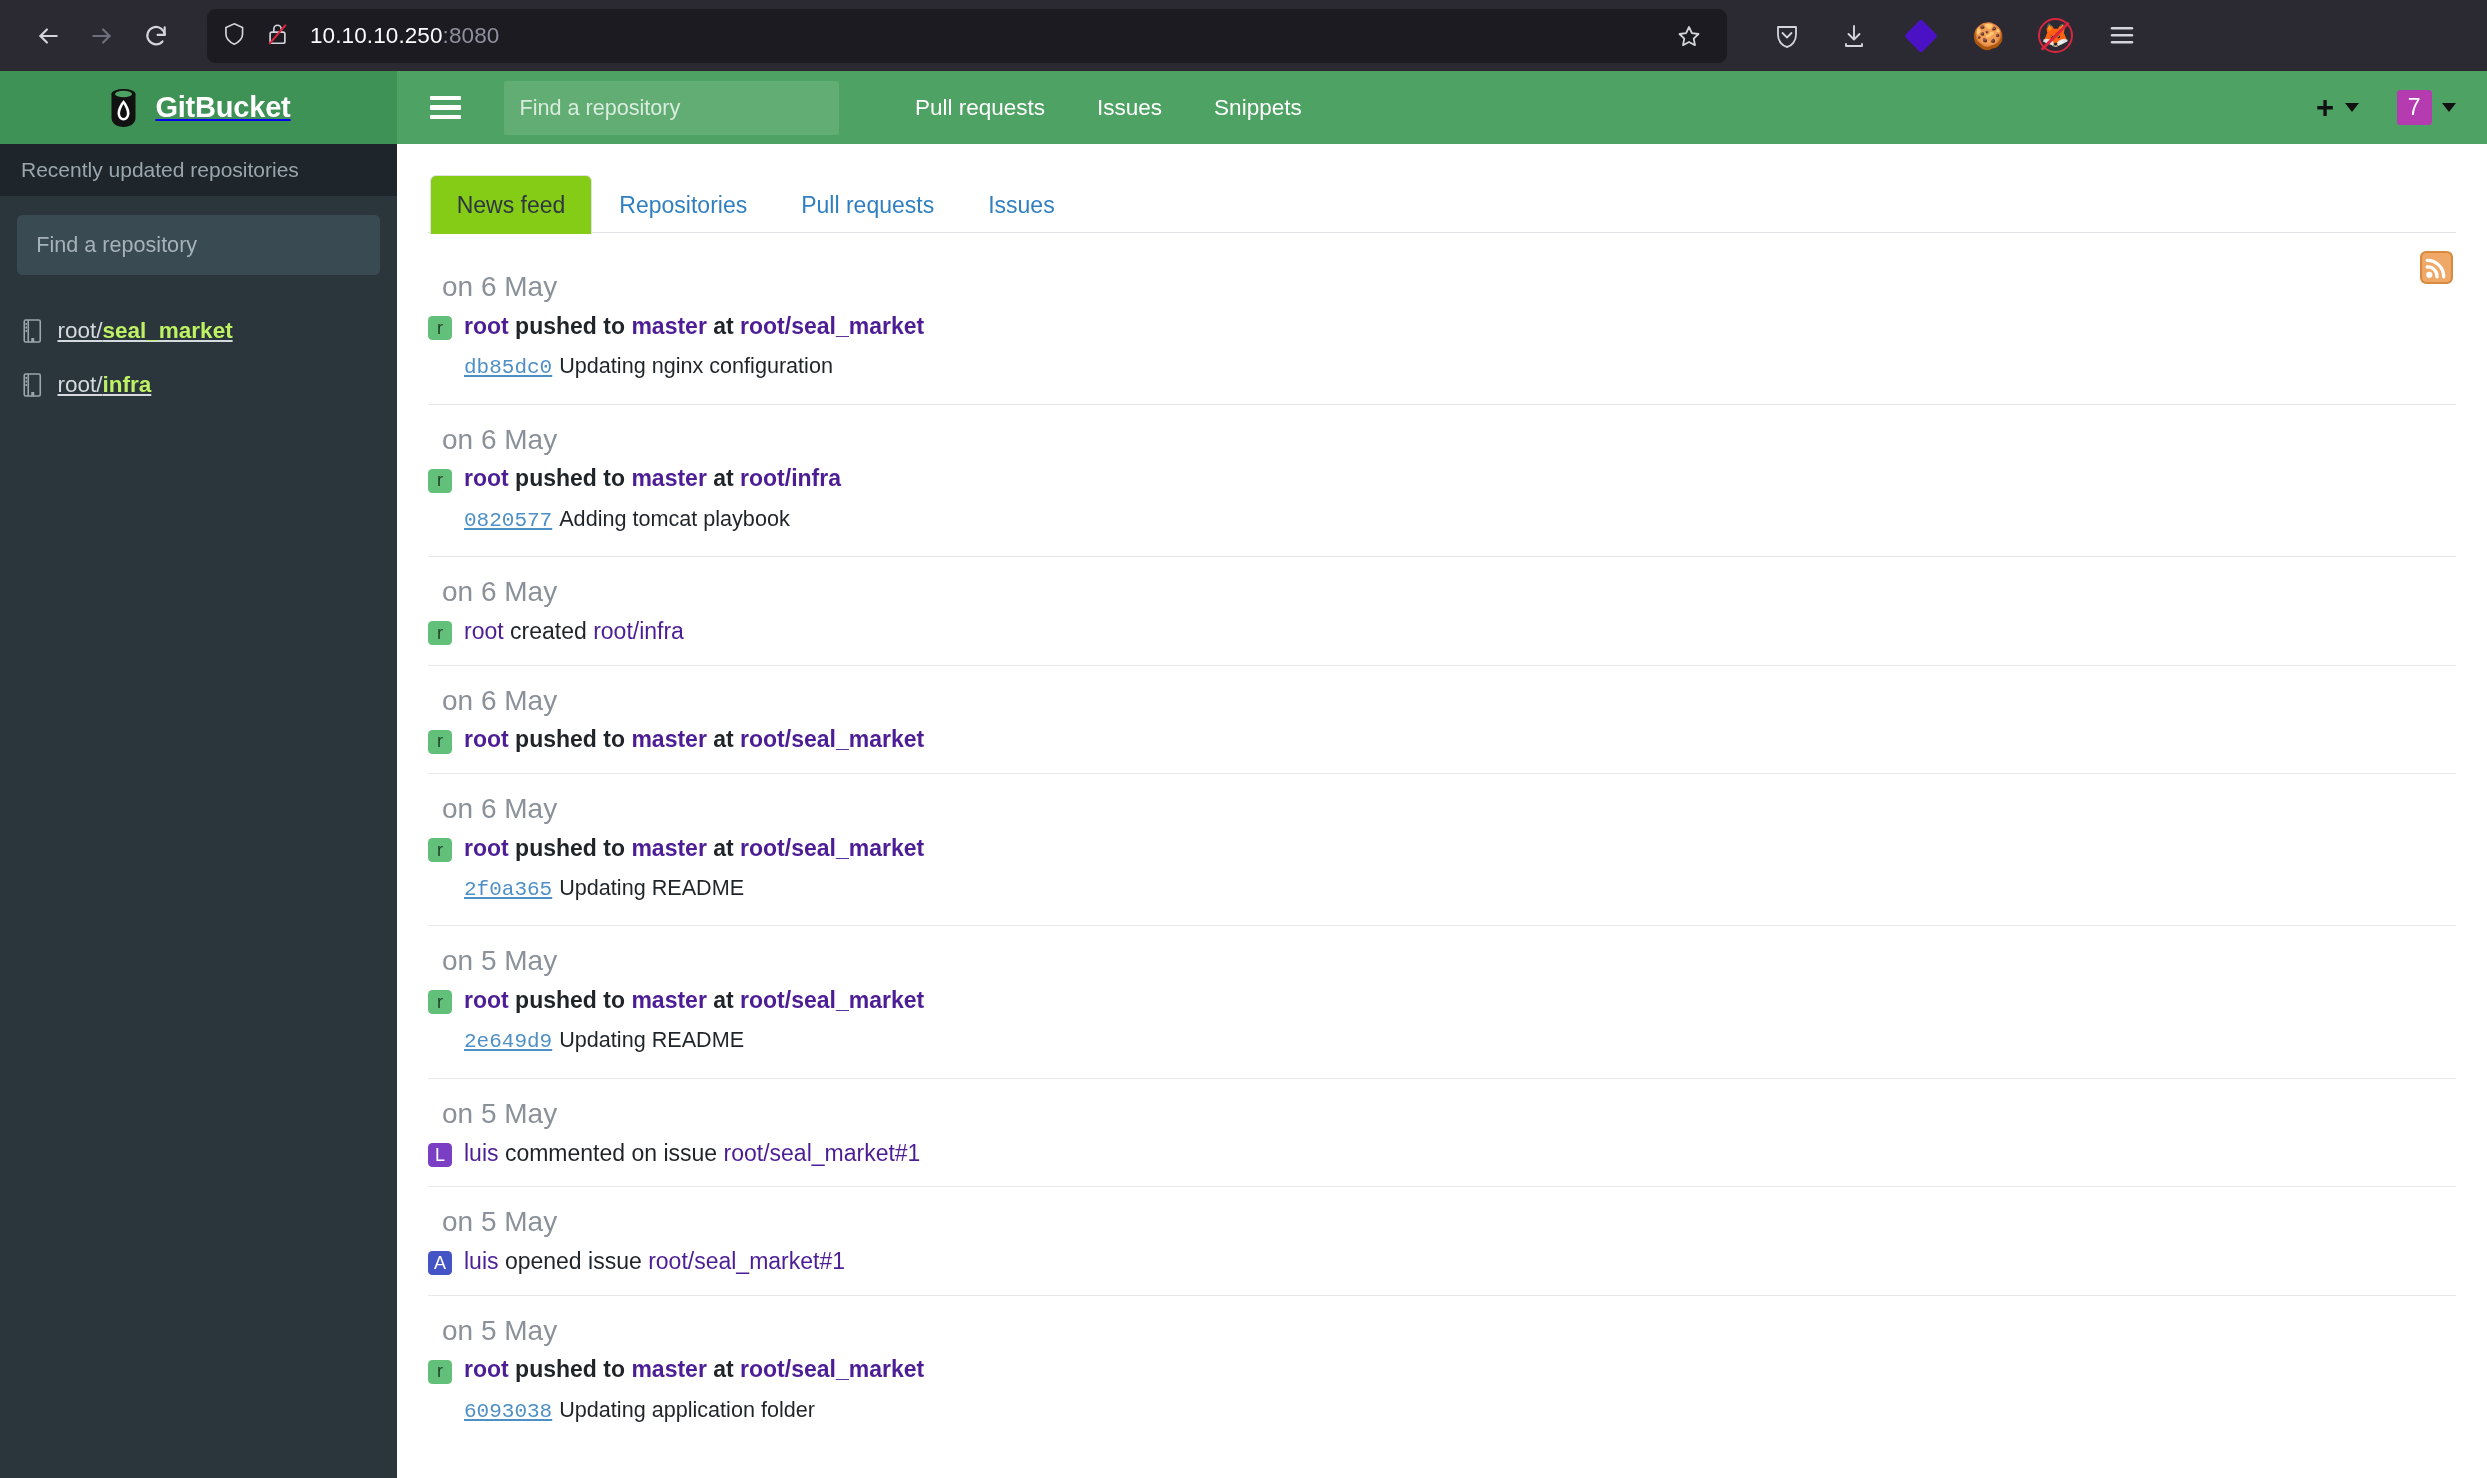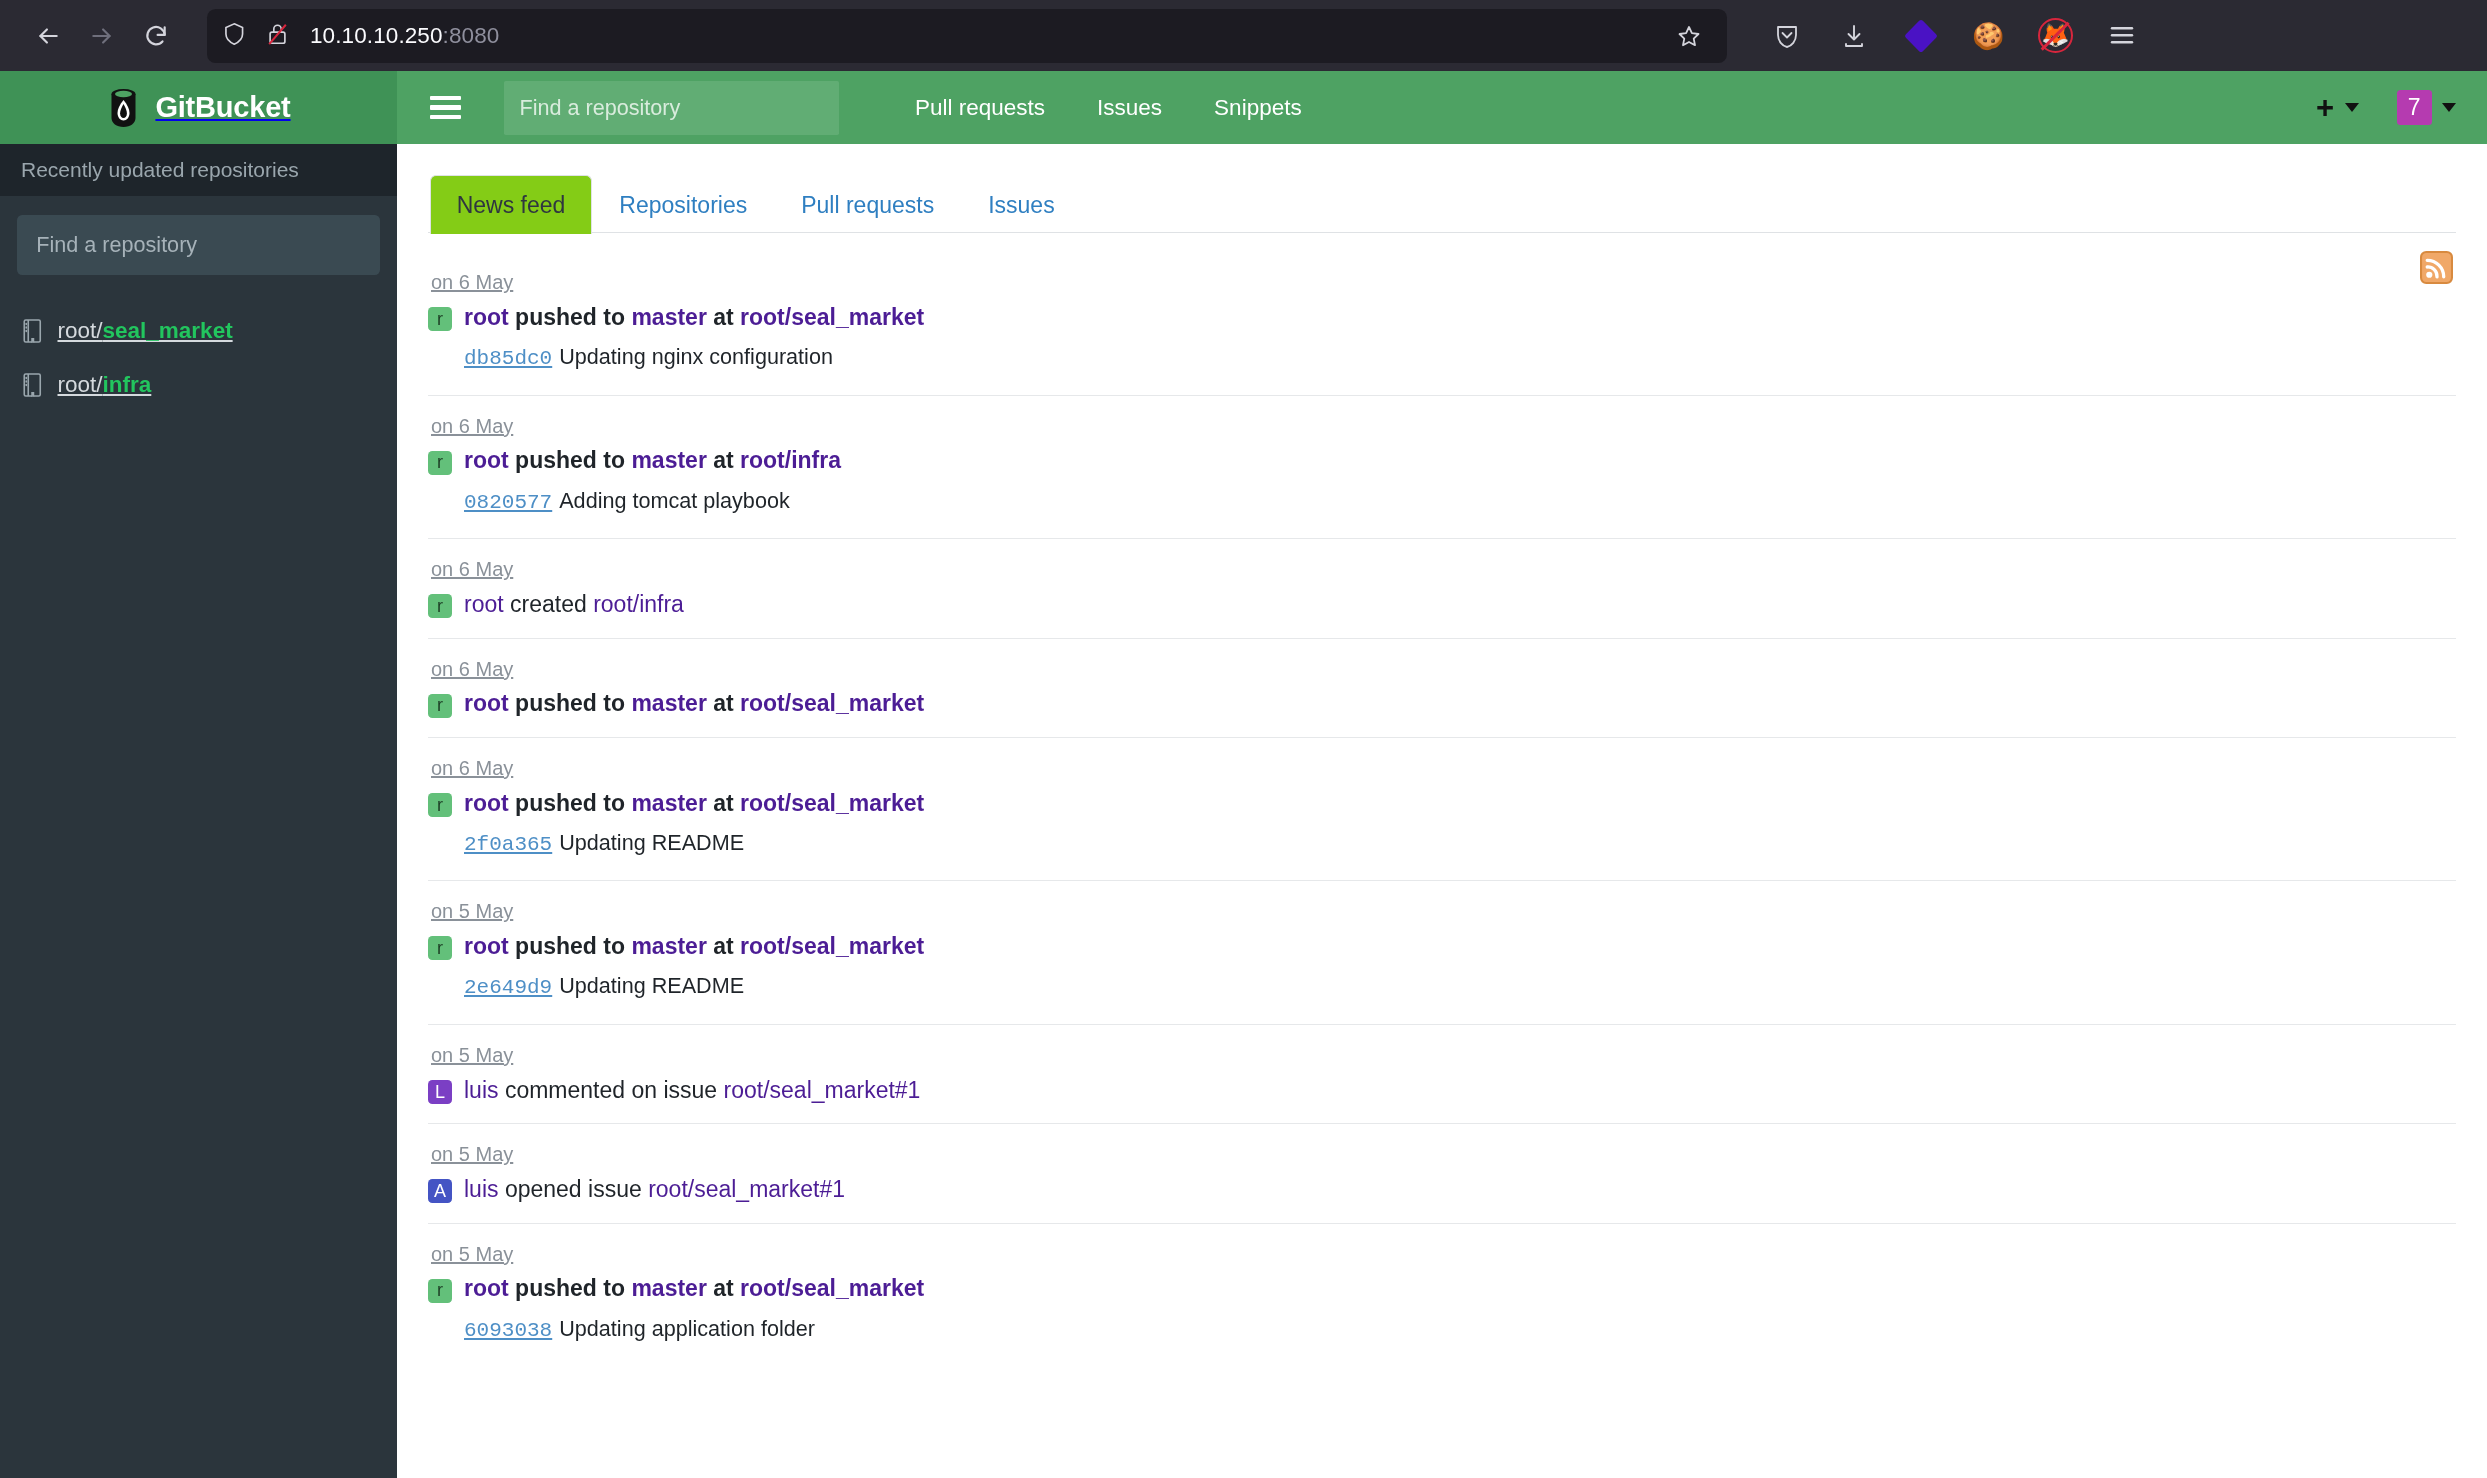--- a/index.html
+++ b/index.html
@@ -188,21 +188,21 @@
   .repo-list { margin-top: 29px; }
   .repo-item {
     display: flex;
     align-items: center;
     gap: 14px;
     padding: 14px 21px;
     color: #d5dade;
     font-size: 22.5px;
   }
   .repo-item .repo-icon { width: 22.5px; height: 26px; flex-shrink: 0; }
-  .repo-item b { font-weight: bold; color: #22c55e; }
+  .repo-item b { font-weight: bold; color: #bef264; }
 
   
   .main {
     flex: 1;
     background: #ffffff;
     padding: 31px 31px 0 31px;
     overflow: hidden;
     position: relative;
   }
   .tabs {
@@ -232,24 +232,23 @@
     position: absolute;
     right: 3.5px;
     top: 17.3px;
     width: 33px; height: 33px;
   }
 
   .event { padding: 19px 0 19px 0; border-bottom: 1.7px solid #e6e8ea; }
   .event:last-child { border-bottom: none; }
   .event-date {
     color: #8a9199;
-    font-size: 20px;
+    font-size: 28px;
     margin-bottom: 8.6px;
-    margin-left: 3px;
-    text-decoration: underline;
+    margin-left: 14px;
   }
   .event-line {
     display: flex;
     align-items: flex-start;
     gap: 12px;
     font-size: 23px;
     color: #1f2429;
     line-height: 1.25;
   }
   .ava {

